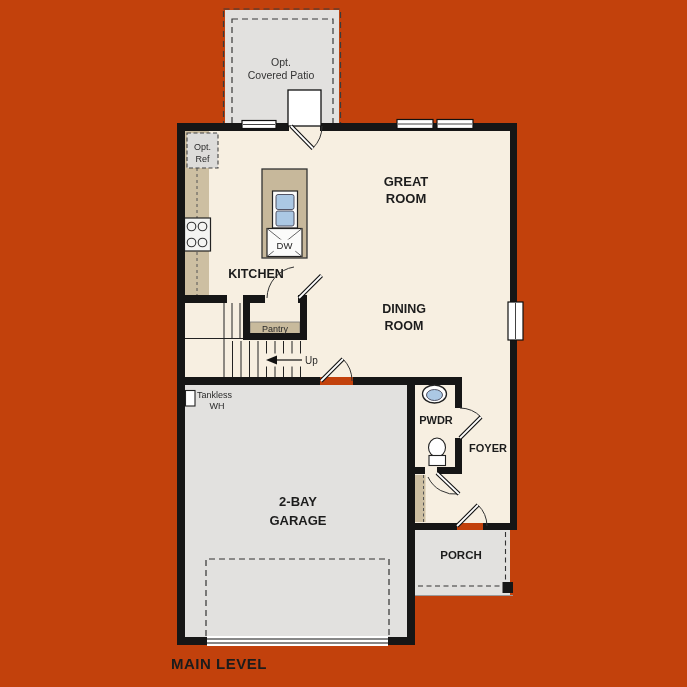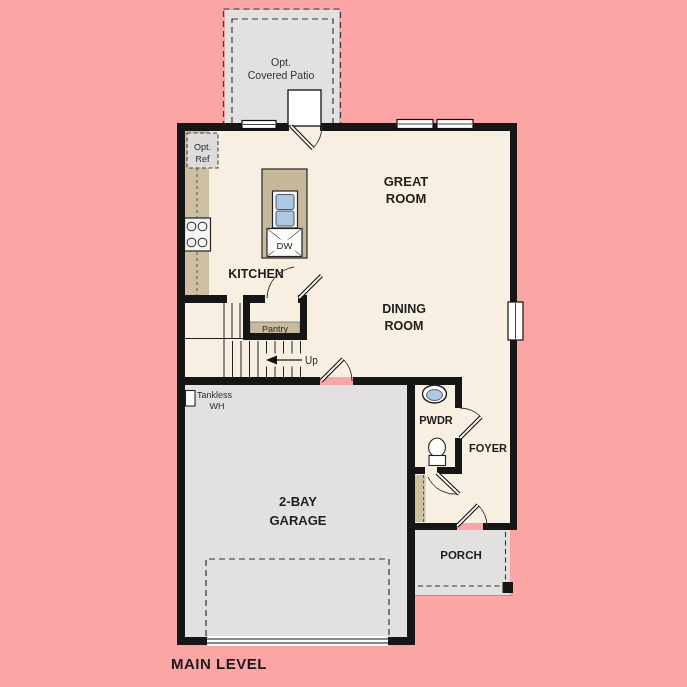--- a/index.html
+++ b/index.html
@@ -1,16 +1,16 @@
 <!DOCTYPE html>
 <html><head>
 <meta charset="utf-8">
 <style>
   html,body{margin:0;padding:0;background:#ffffff;}
-  .stage{position:relative;width:687px;height:687px;background:#fca5a5;overflow:hidden;}
+  .stage{position:relative;width:687px;height:687px;background:#c2410c;overflow:hidden;}
   svg{position:absolute;left:0;top:0;}
   text{font-family:"Liberation Sans","DejaVu Sans",sans-serif;fill:#1c1c1c;text-anchor:middle;}
   .b15{font-size:15px;font-weight:bold;letter-spacing:.5px;}
   .b13{font-size:13px;font-weight:bold;}
   .b125{font-size:12.5px;font-weight:bold;}
   .b11{font-size:11px;font-weight:bold;}
   .b115{font-size:11.5px;font-weight:bold;}
   .r105{font-size:10.5px;fill:#333;}
   .r10{font-size:10px;fill:#2a2a2a;}
   .r95{font-size:9.5px;fill:#222;}

